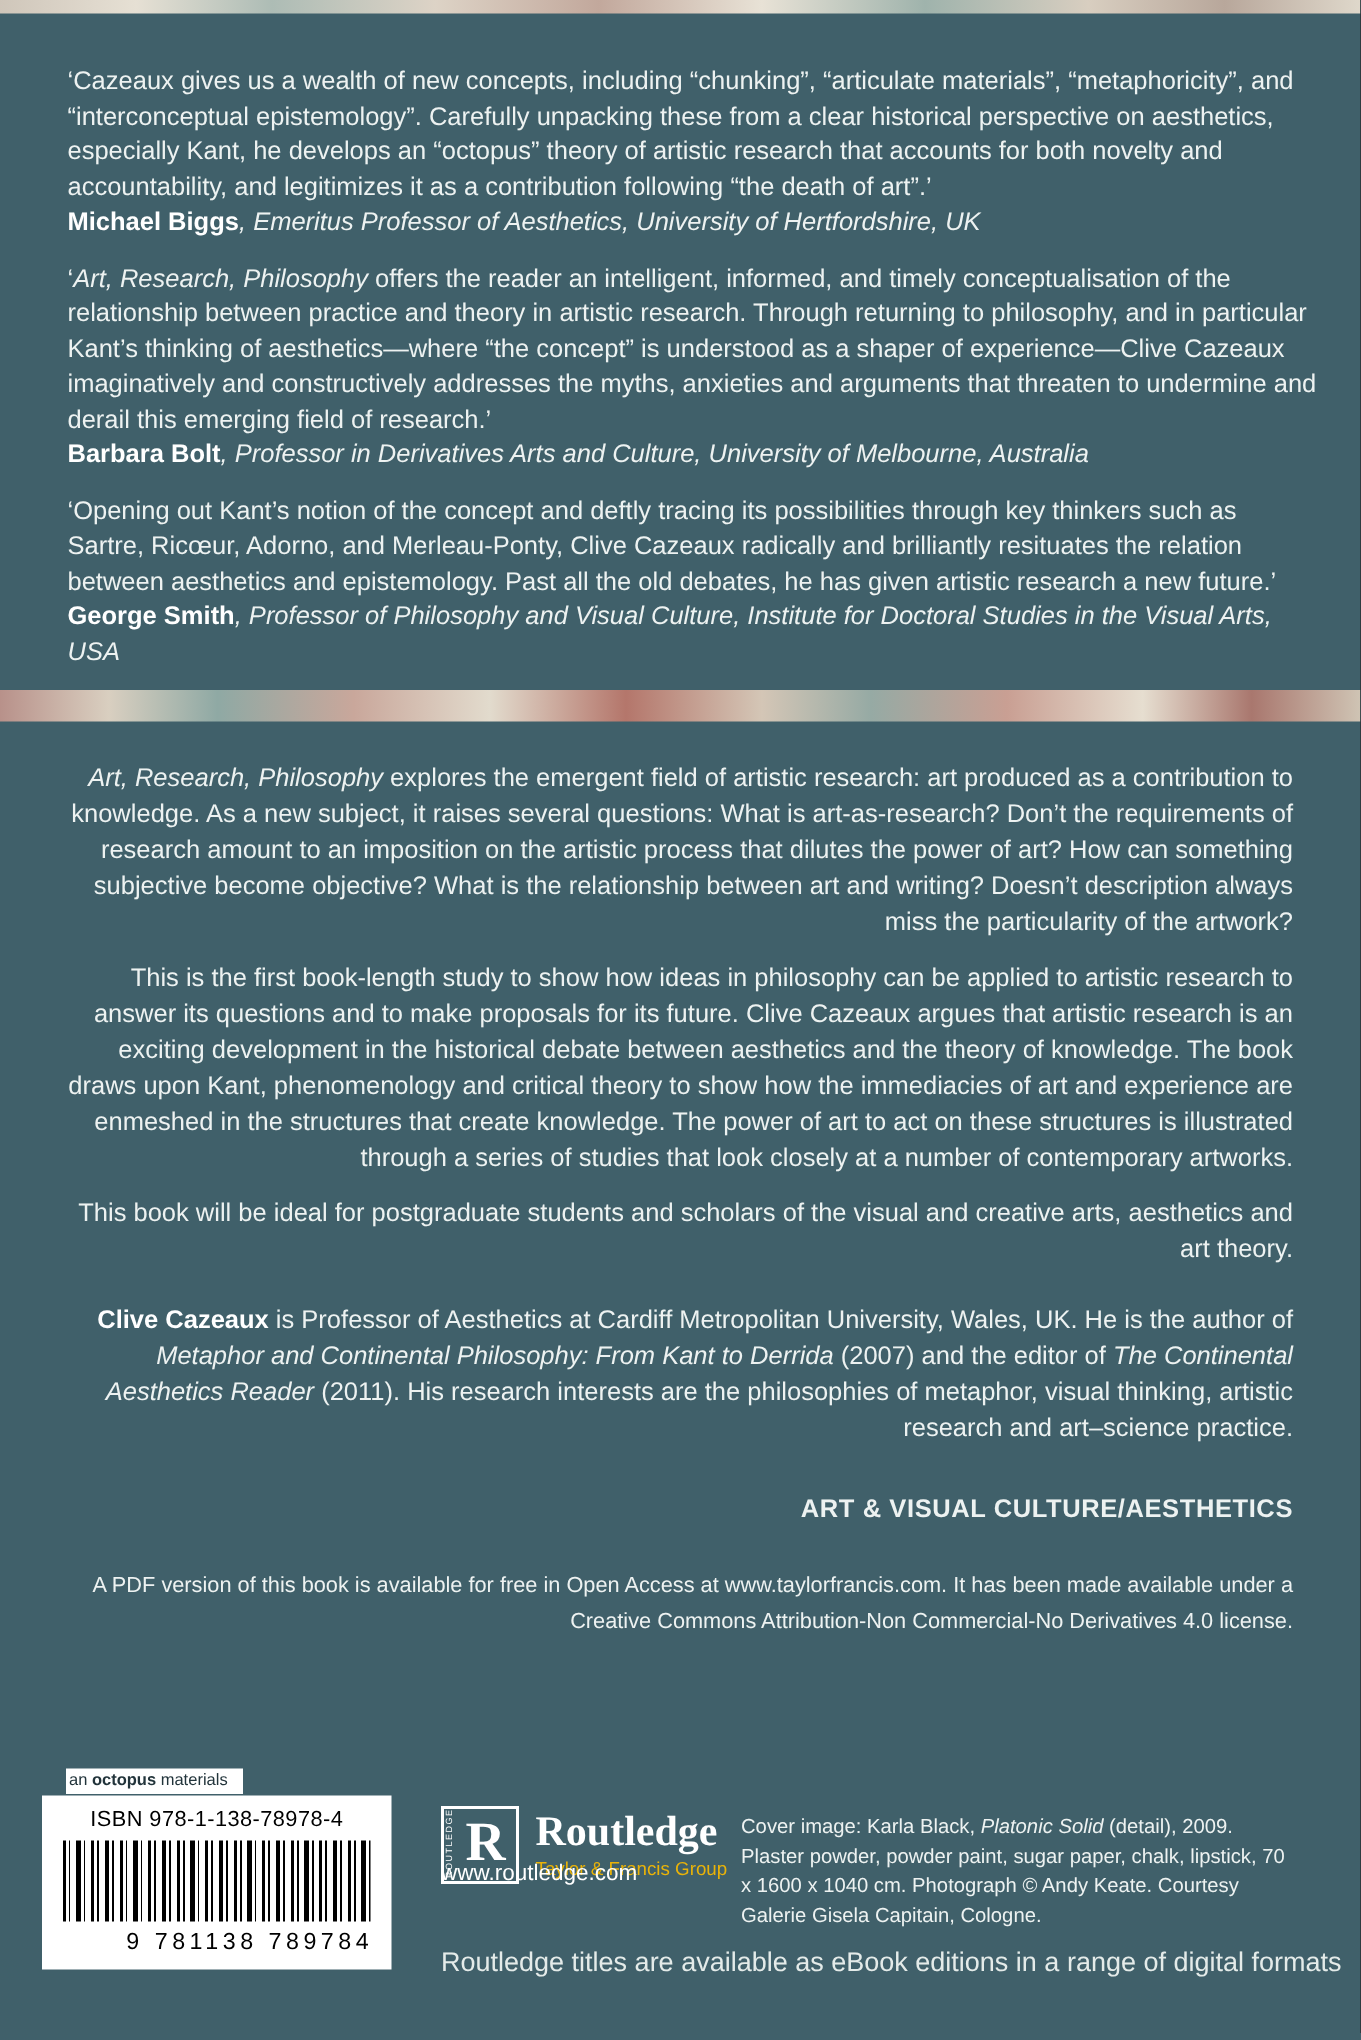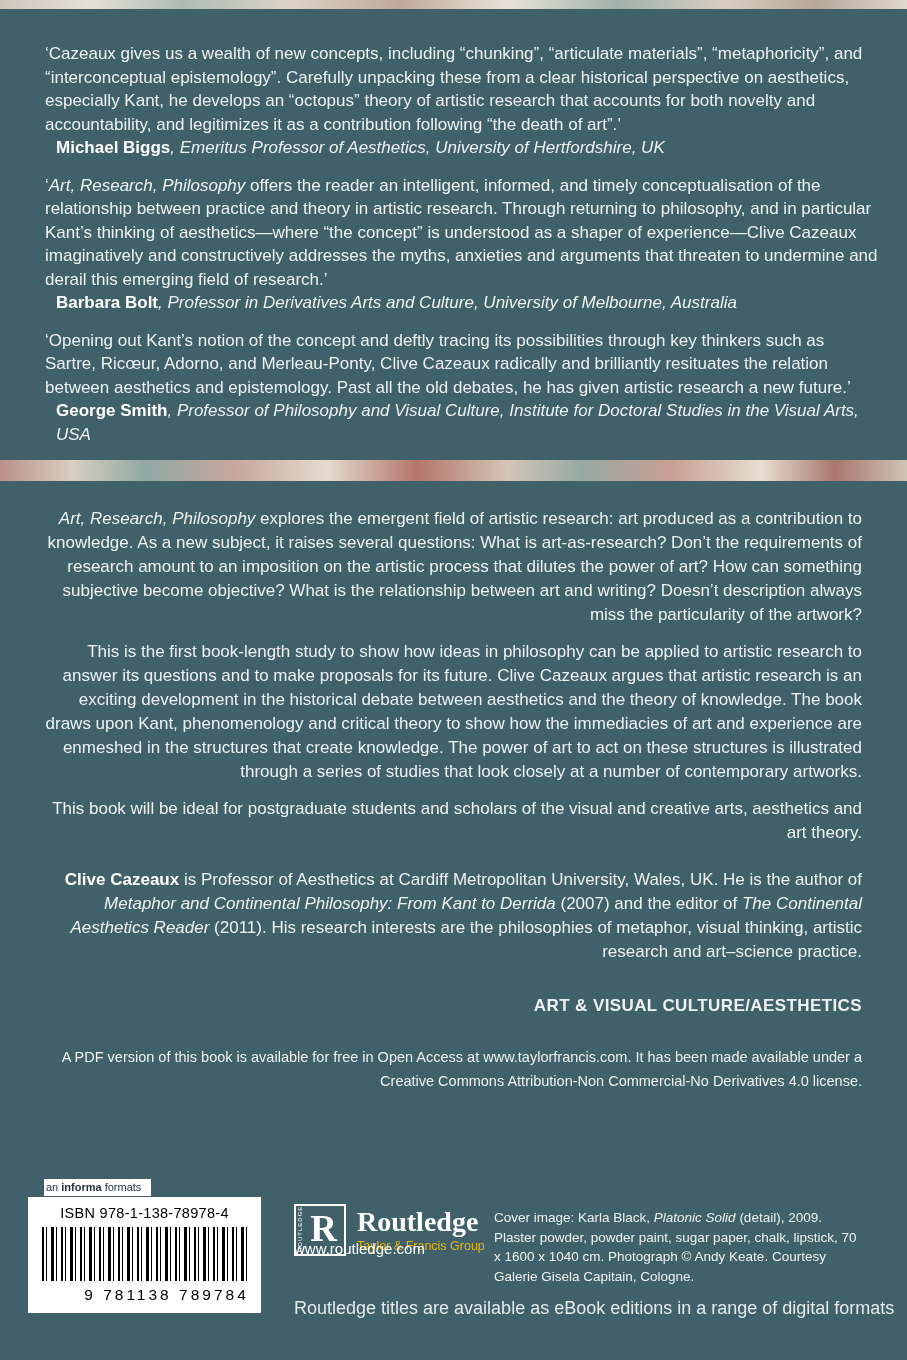--- a/index.html
+++ b/index.html
@@ -14,21 +14,21 @@
     height:9px;
     background:linear-gradient(90deg,#cfc6ba 0%,#e6e0d4 10%,#adbcb5 20%,#ddd3c6 32%,#c2a89c 44%,#e8e2d6 56%,#9fb3ac 68%,#d8cec0 80%,#b8a79b 90%,#dfd8cb 100%);
   }
   .strip-mid {
     height:21px; margin-top:13px;
     background:linear-gradient(90deg,#b8918a 0%,#d9cfc0 8%,#8fa9a4 16%,#c9a79b 26%,#e2dbcd 36%,#b4766b 46%,#d4c6b6 56%,#96aaa4 64%,#c99f93 74%,#e6ded0 84%,#a9776e 92%,#cfc4b4 100%);
   }
 
   .quotes { padding:33px 27px 0 45px; font-size:17px; line-height:23.5px; }
   .quote  { margin:0; }
-  .attr   { margin:0 0 14px 11px; }
+  .attr   { margin:0 0 14px 0; }
   .attr b { color:#ffffff; }
   .attr i { font-weight:normal; }
 
   .description { padding:26px 45px 0 45px; font-size:17px; line-height:24px;text-align:right; }
   .description p { margin:0 0 13px 0; }
   .bio      { margin:23px 0 0 0 !important; }
   .bio b    { color:#ffffff; }
   .category { margin:30px 0 0 0 !important; font-weight:bold; font-size:17px; letter-spacing:0.4px; }
   .open-access { margin:27px 0 0 0 !important; font-size:14.5px; line-height:24px; }
 
@@ -102,21 +102,21 @@
     <p>This book will be ideal for postgraduate students and scholars of the visual and creative arts, aesthetics and art theory.</p>
 
     <p class="bio"><b>Clive Cazeaux</b><span> is Professor of Aesthetics at Cardiff Metropolitan University, Wales, UK. He is the author of </span><i>Metaphor and Continental Philosophy: From Kant to Derrida</i><span> (2007) and the editor of </span><i>The Continental Aesthetics Reader</i><span> (2011). His research interests are the philosophies of metaphor, visual thinking, artistic research and art–science practice.</span></p>
 
     <p class="category">ART &amp; VISUAL CULTURE/AESTHETICS</p>
 
     <p class="open-access">A PDF version of this book is available for free in Open Access at www.taylorfrancis.com. It has been made available under a Creative Commons Attribution-Non Commercial-No Derivatives 4.0 license.</p>
 
   </section>
 
-  <div class="informa"><span>an </span><b>informa</b><span> formats</span></div>
+  <div class="informa"><span>an </span><b>octopus</b><span> materials</span></div>
 
   <div class="isbn-box">
     <div class="isbn-label">ISBN 978-1-138-78978-4</div>
     <div class="barcode"></div>
     <div class="isbn-digits">9 781138 789784</div>
   </div>
 
   <div class="pub">
     <div class="logo">
       <span class="logo-vert">ROUTLEDGE</span>

